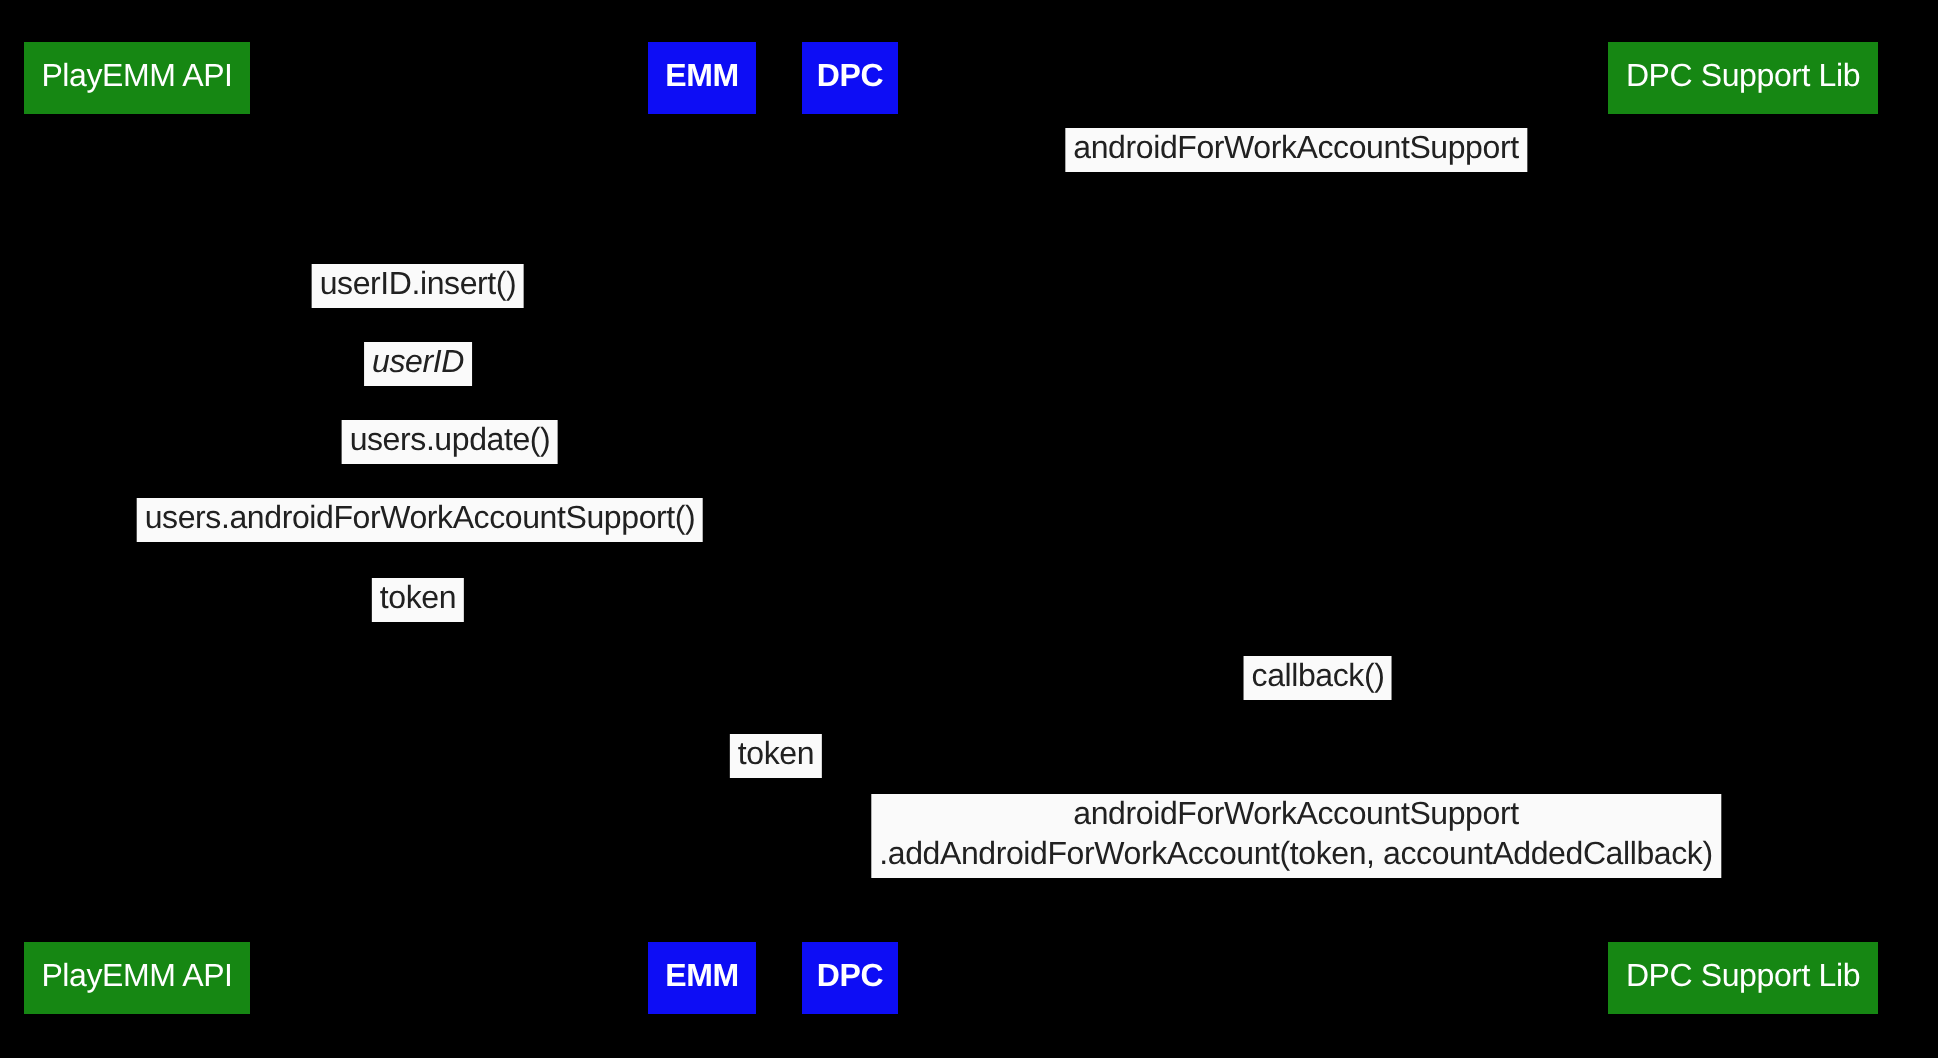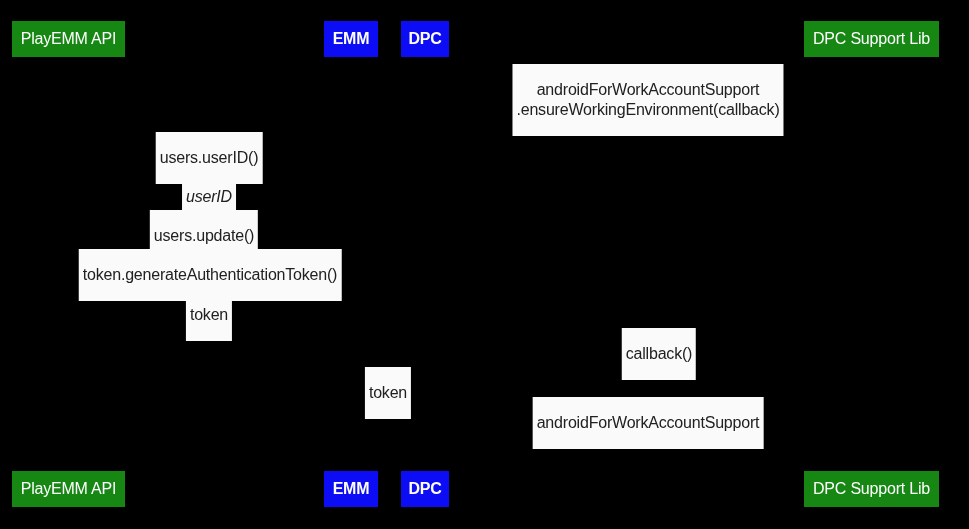--- a/index.html
+++ b/index.html
@@ -28,63 +28,63 @@
   .actor.blue  { background: var(--blue, #0d0df5); font-weight: bold; }
   .msg {
     position: absolute;
     transform: translateX(-50%);
     background: var(--label-bg, #fafafa);
     color: var(--label-text, #212121);
     font-size: 16px;
     letter-spacing: -0.2px;
     line-height: 20px;
     text-align: center;
-    padding: 16px 4px;
+    padding: 1px 4px;
     white-space: nowrap;
   }
   .msg .line { display: block; }
 </style>
 </head>
 <body style="background: rgb(0, 0, 0);">
 
 <div id="diagram" style="width: 969px; height: 529px; background: rgb(0, 0, 0); border-radius: 32px;">
   <div id="actors-top">
       <div class="actor green" style="left: 12px; top: 21px; width: 113px; height: 36px;">PlayEMM API</div>
       <div class="actor blue" style="left: 324px; top: 21px; width: 54px; height: 36px;">EMM</div>
       <div class="actor blue" style="left: 401px; top: 21px; width: 48px; height: 36px;">DPC</div>
       <div class="actor green" style="left: 804px; top: 21px; width: 135px; height: 36px;">DPC Support Lib</div>
     </div>
   <div id="messages">
       <div class="msg" style="left: 648px; top: 64px;">
         <span class="line">androidForWorkAccountSupport</span>
-        <span class="line">.ensureWorkingEnvironment(callback)</span>
       </div>
       <div class="msg" style="left: 209px; top: 132px;">
-        <span class="line">users.userID()</span>
+        <span class="line">userID.insert()</span>
       </div>
       <div class="msg" style="left: 209px; top: 171px; font-style: italic;">
         <span class="line">userID</span>
       </div>
-      <div class="msg" style="left: 204px; top: 210px;">
+      <div class="msg" style="left: 225px; top: 210px;">
         <span class="line">users.update()</span>
       </div>
       <div class="msg" style="left: 210px; top: 249px;">
-        <span class="line">token.generateAuthenticationToken()</span>
+        <span class="line">users.androidForWorkAccountSupport()</span>
       </div>
       <div class="msg" style="left: 209px; top: 289px;">
         <span class="line">token</span>
       </div>
       <div class="msg" style="left: 659px; top: 328px;">
         <span class="line">callback()</span>
       </div>
       <div class="msg" style="left: 388px; top: 367px;">
         <span class="line">token</span>
       </div>
       <div class="msg" style="left: 648px; top: 397px;">
         <span class="line">androidForWorkAccountSupport</span>
+        <span class="line">.addAndroidForWorkAccount(token, accountAddedCallback)</span>
       </div>
     </div>
   <div id="actors-bottom">
       <div class="actor green" style="left: 12px; top: 471px; width: 113px; height: 36px;">PlayEMM API</div>
       <div class="actor blue" style="left: 324px; top: 471px; width: 54px; height: 36px;">EMM</div>
       <div class="actor blue" style="left: 401px; top: 471px; width: 48px; height: 36px;">DPC</div>
       <div class="actor green" style="left: 804px; top: 471px; width: 135px; height: 36px;">DPC Support Lib</div>
     </div>
 </div>
 

